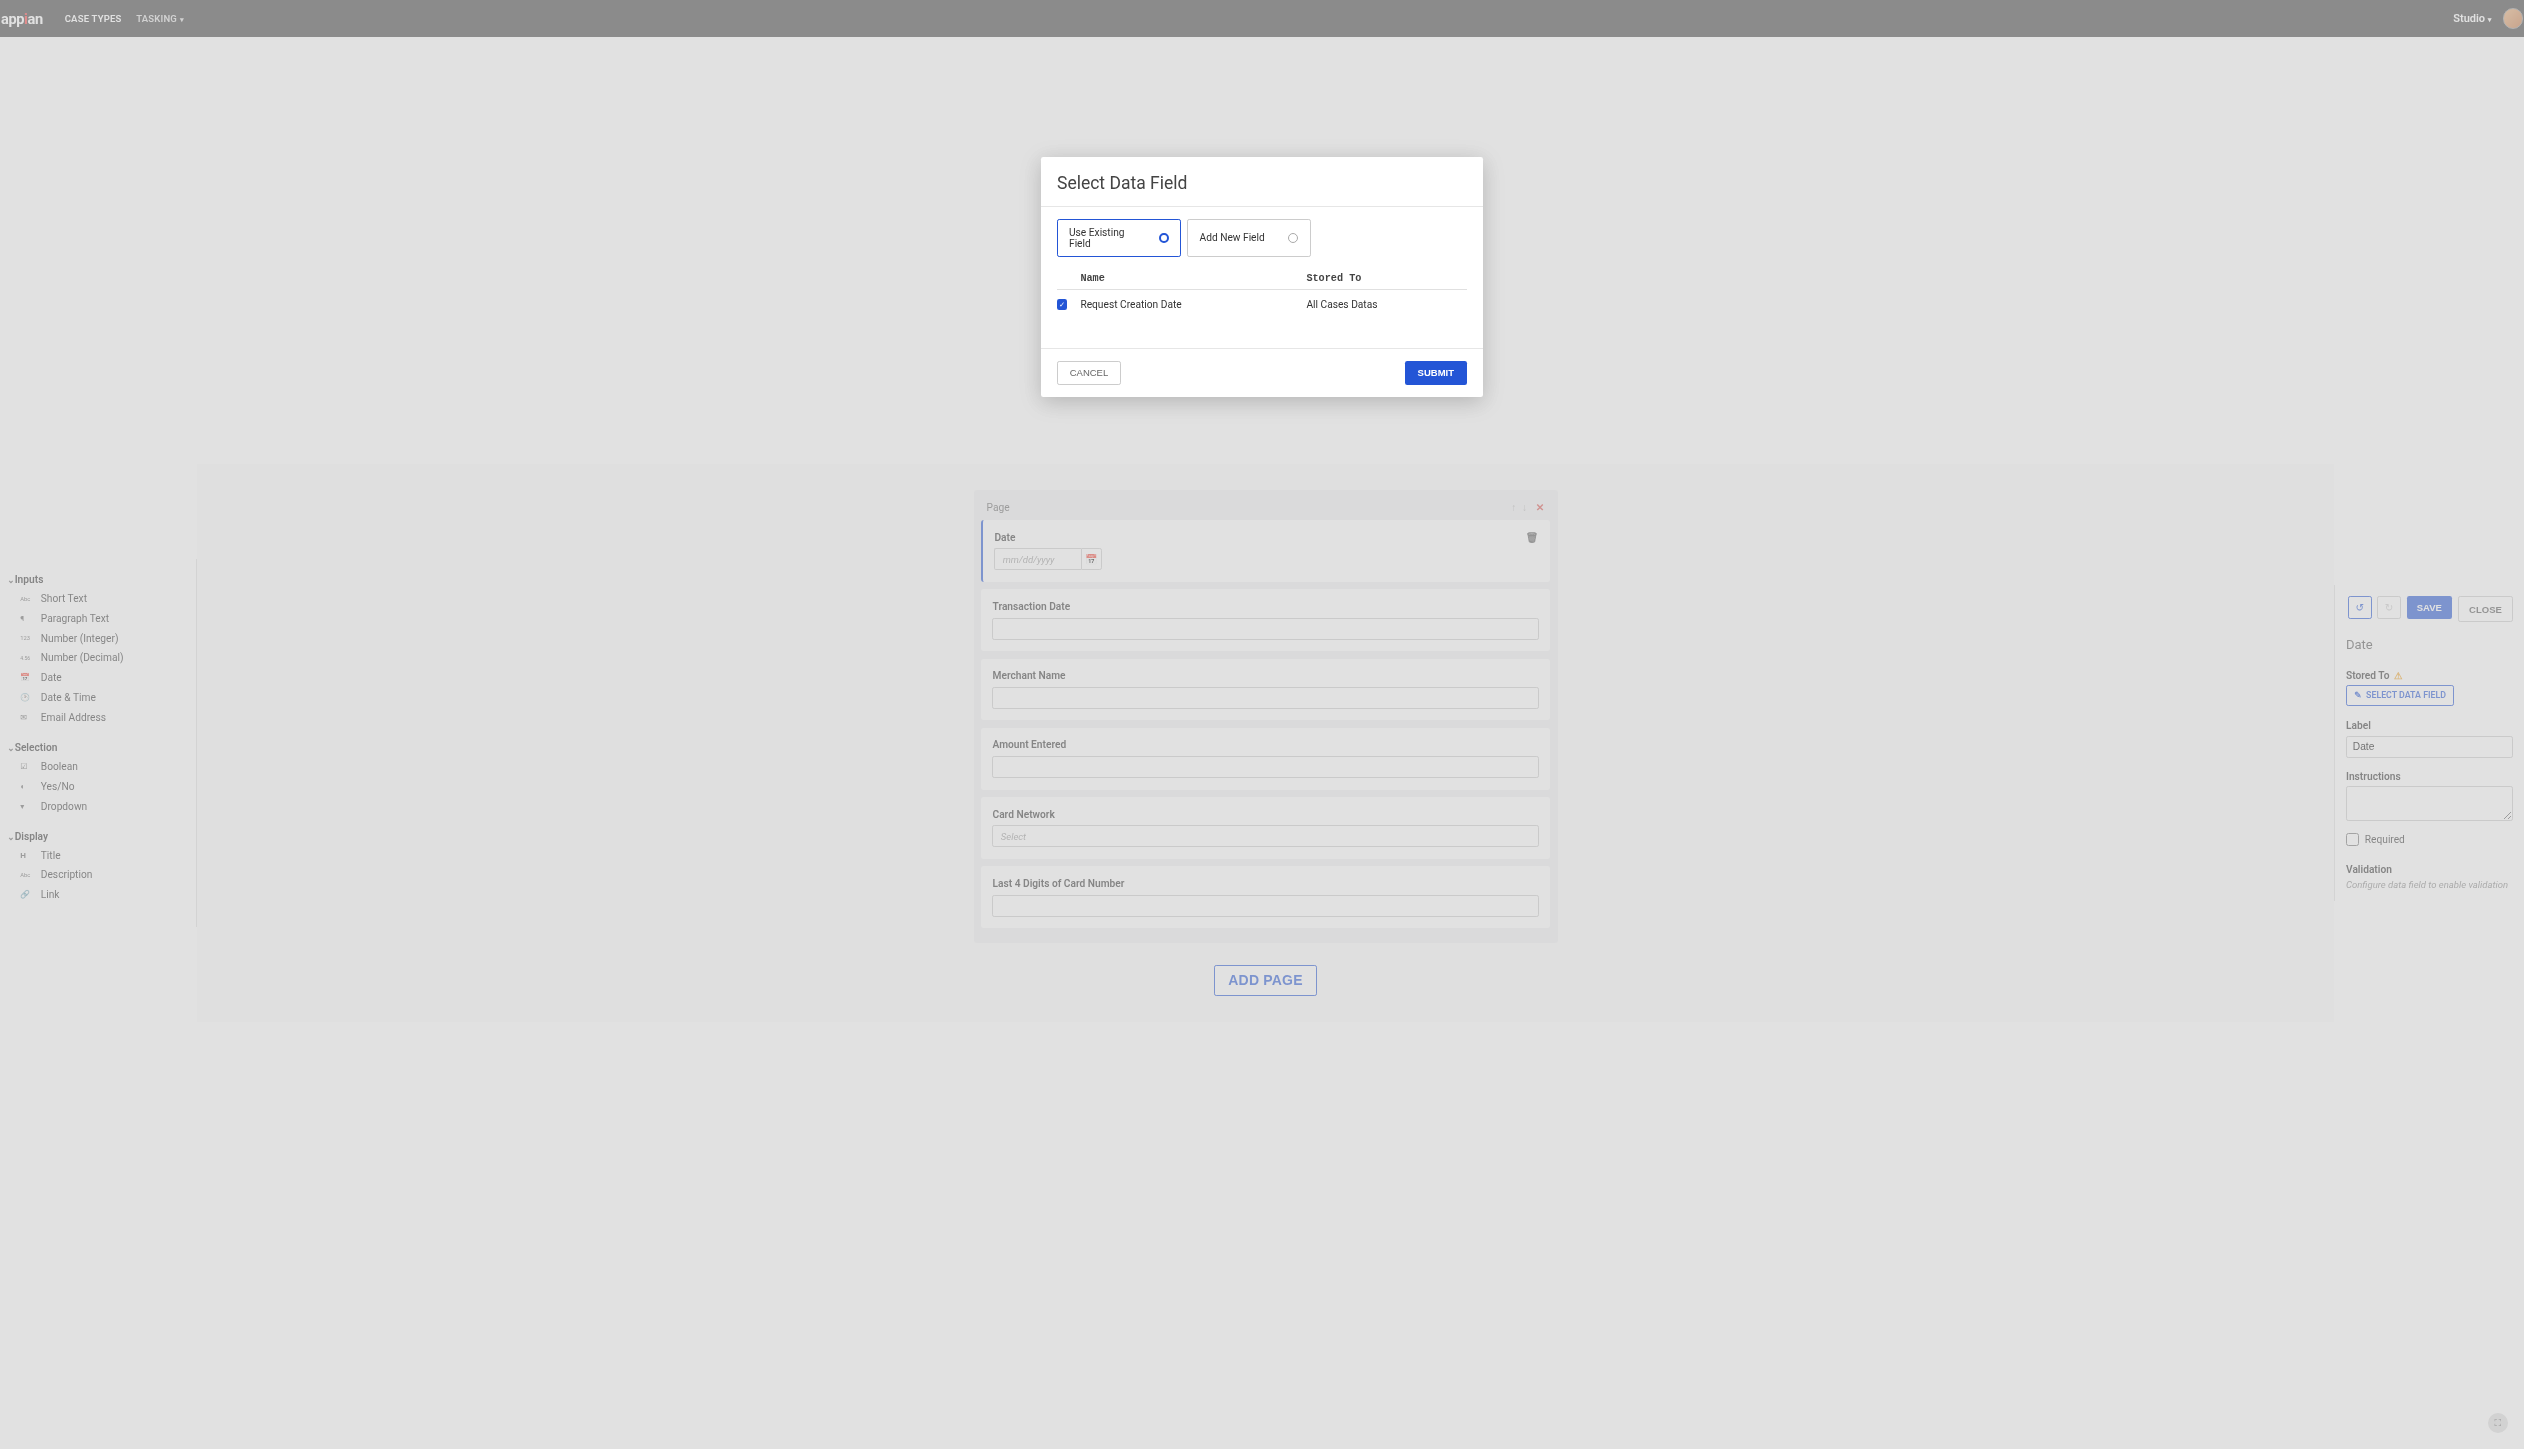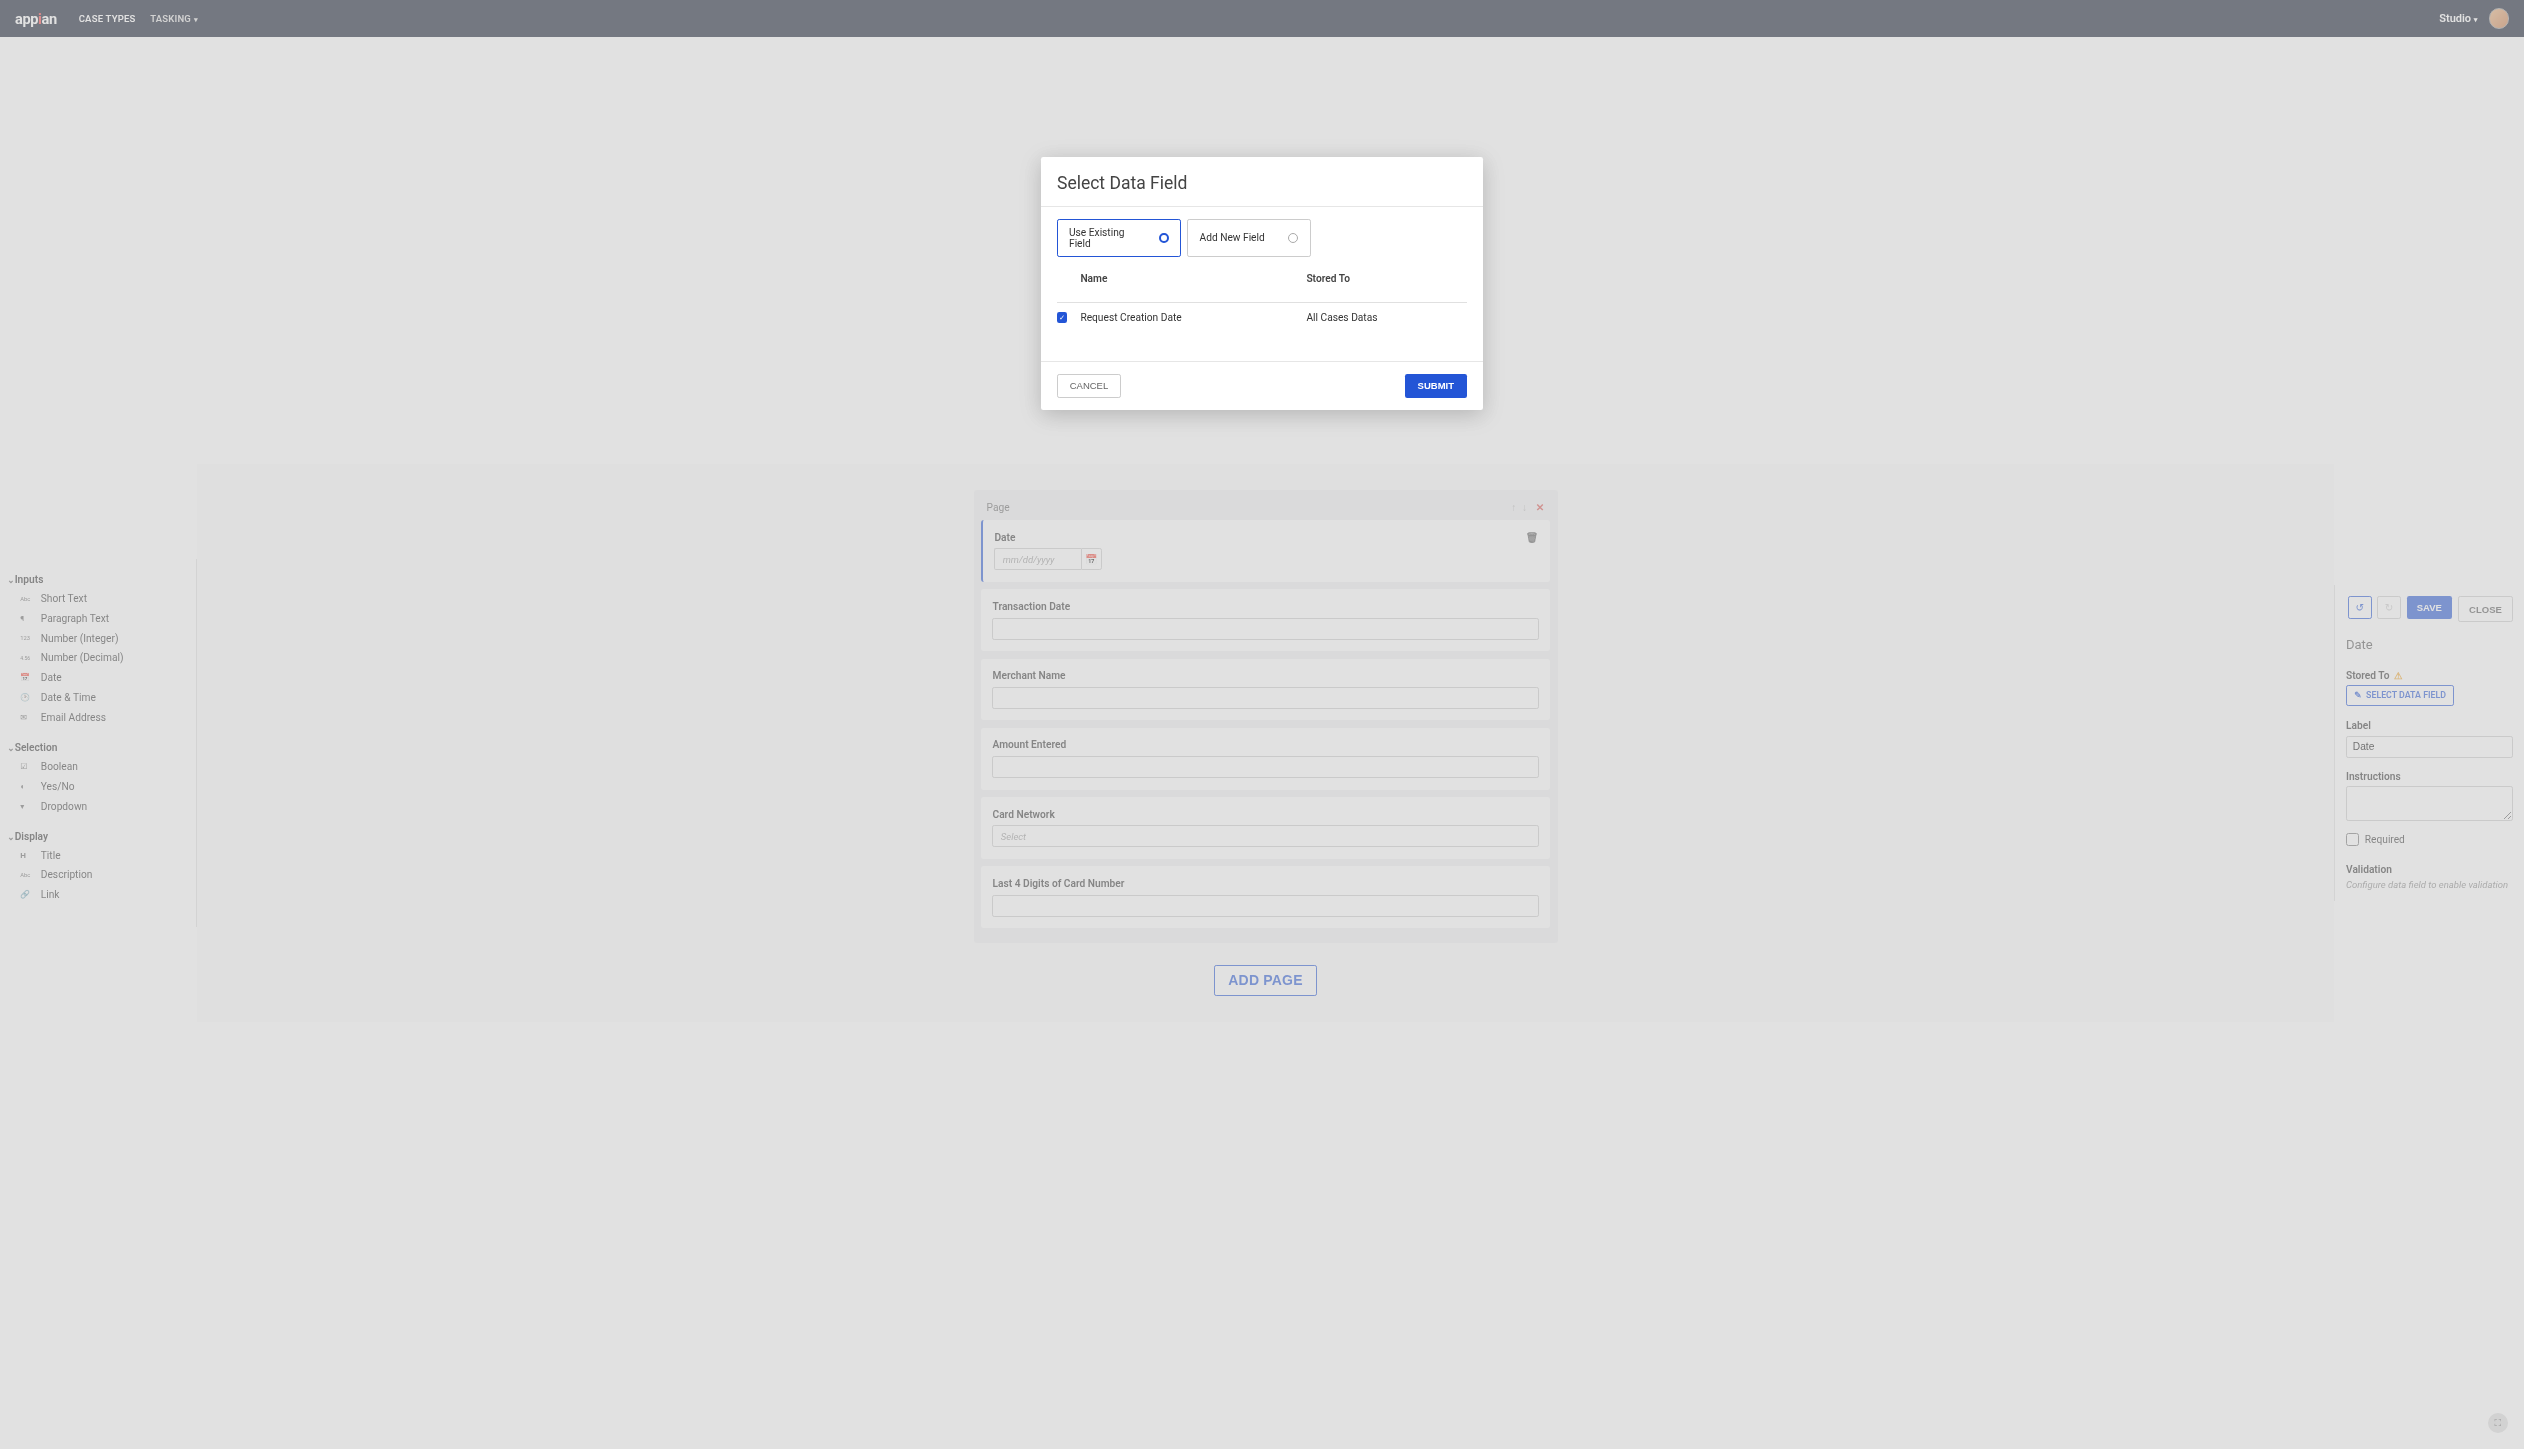--- a/index.html
+++ b/index.html
@@ -1,17 +1,17 @@
 <!DOCTYPE html>
 <html style="font-size:11.7px"><head>
 <meta charset="utf-8">
 <style>
 * { box-sizing: border-box; margin: 0; padding: 0; }
 body { font-family: -apple-system, BlinkMacSystemFont, "Segoe UI", Roboto, sans-serif; font-size: 10.2px; color: #333; background: #fff; overflow: hidden; }
-.topbar { background: #0f172a; height: 37px; display: flex; align-items: center; padding: 0 15px; color: #fff; }
+.topbar { background: #404040; height: 37px; display: flex; align-items: center; padding: 0 1px; color: #fff; }
 .logo { font-weight: 700; font-size: 14.6px; letter-spacing: -0.4px; margin-right: 22px; }
 .logo .red { color: #ff4444; }
 .nav-tabs { display: flex; gap: 14.6px; flex: 1; }
 .nav-tab { color: #ddd; font-size: 9.5px; font-weight: 600; padding: 3.7px 0; cursor: pointer; letter-spacing: 0.2px; }
 .nav-tab.active { color: #fff; border-bottom: 2.2px solid #fff; padding-bottom: 8.8px; margin-bottom: -11px; }
 .nav-tab .chev { margin-left: 2.9px; font-size: 7.3px; }
 .topbar-right { display: flex; align-items: center; gap: 11px; }
 .studio-drop { color: #fff; font-weight: 600; font-size: 11px; cursor: pointer; }
 .avatar { width: 20.5px; height: 20.5px; border-radius: 50%; background: linear-gradient(135deg,#e8b07a,#c97845); border: 0.7px solid #999; }
 .app { display: flex; height: calc(100vh - 37px); position: relative; align-items: center; }
@@ -55,21 +55,21 @@
 .overlay { position: fixed; inset: 0; background: rgba(200,200,200,0.55); display: flex; align-items: flex-start; justify-content: center; padding-top: 157px; z-index: 10; }
 .modal { background: #fff; width: 442px; border-radius: 2.2px; box-shadow: 0 4.4px 22px rgba(0,0,0,0.2); }
 .modal-header { padding: 16px 16px 13px; }
 .modal-title { font-size: 17.5px; font-weight: 400; color: #444; }
 .modal-body { border-top: 0.7px solid #e6e6e6; border-bottom: 0.7px solid #e6e6e6; padding: 11.7px 16px 29px; }
 .radio-row { display: flex; gap: 5.8px; margin-bottom: 16px; }
 .radio-opt { border: 0.7px solid #ccc; border-radius: 2.2px; padding: 8px 11.7px; display: flex; align-items: center; gap: 7.3px; cursor: pointer; flex: 0 0 auto; width: 124px; justify-content: space-between; }
 .radio-opt.selected { border: 1.5px solid #2355d6; padding: 7.3px 11px; gap: 16px; }
 .radio-circle { width: 10.2px; height: 10.2px; border: 0.7px solid #aaa; border-radius: 50%; display: inline-block; }
 .radio-circle.on { border: 2.9px solid #2355d6; width: 10.2px; height: 10.2px; }
-.table-head { display: flex; border-bottom: 0.7px solid #e0e0e0; padding-bottom: 18px; font-weight: 600; font-size: 10.2px; color: #444; }
+.table-head { display: flex; border-bottom: 0.7px solid #e0e0e0; padding-bottom: 5px; font-weight: 600; font-size: 10.2px; color: #444; font-family: Liberation Mono, monospace; }
 .table-head .col1 { width: 23.4px; }
 .table-head .col2 { flex: 0 0 226px; }
 .table-head .col3 { flex: 1; }
 .table-row { display: flex; padding: 8.8px 0; align-items: center; font-size: 10.2px; }
 .table-row .col1 { width: 23.4px; }
 .table-row .col2 { flex: 0 0 226px; }
 .table-row .col3 { flex: 1; }
 .cb { width: 10.2px; height: 10.2px; border-radius: 2.2px; background: #2355d6; color: #fff; font-size: 7.3px; display: flex; align-items: center; justify-content: center; }
 .modal-footer { padding: 11.7px 16px; display: flex; }
 .cancel-btn { border: 0.7px solid #ccc; background: #fff; color: #666; border-radius: 2.2px; padding: 5.8px 11.7px; font-size: 9.5px; cursor: pointer; }

